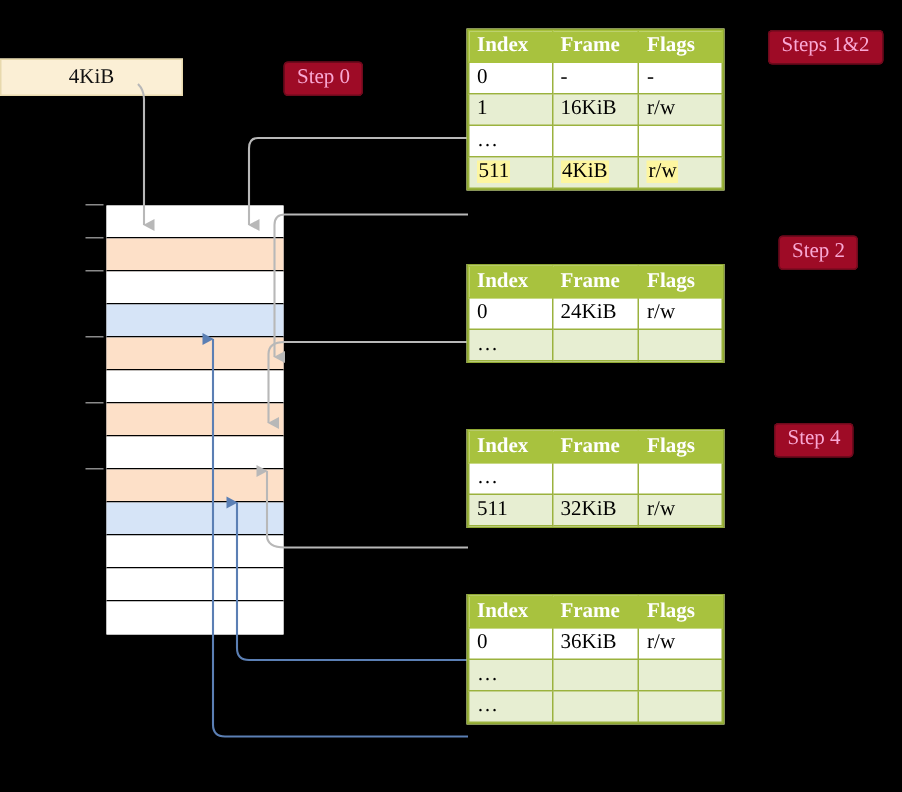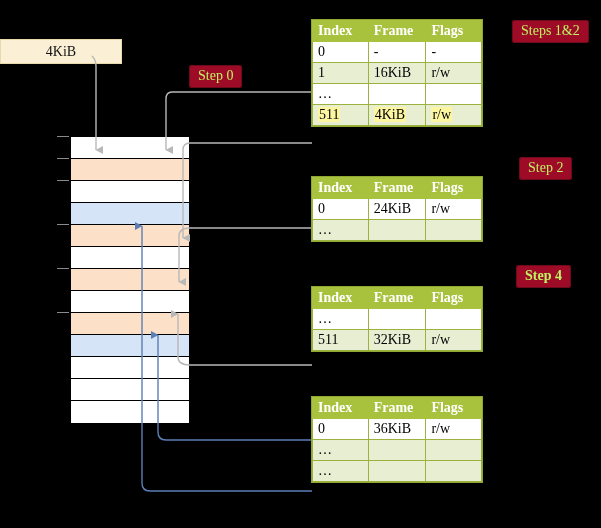--- a/index.html
+++ b/index.html
@@ -1,21 +1,21 @@
 <!DOCTYPE html>
 <html><head>
 <meta charset="utf-8">
 <style>
   html,body{margin:0;padding:0;background:#000;}
   body{width:601px;height:528px;position:relative;overflow:hidden;
        font-family:"Liberation Serif","DejaVu Serif",serif;}
   .root{position:absolute;left:0;top:0;width:601px;height:528px;}
 
   
-  .badge{position:absolute;background:#9e0b26;color:#bef264;
+  .badge{position:absolute;background:#9e0b26;color:#f9a8d4;
          font-size:14px;line-height:1;padding:4px 9px 5px 9px;
          border-radius:3px;white-space:nowrap;text-align:center;
          box-shadow:0 0 0 1px #6d0a1c inset;}
 
   
   .srcbox{position:absolute;background:#fbefd5;border:1px solid #e8d9ad;
           color:#111;font-size:14px;display:flex;align-items:center;
           justify-content:center;}
 
   
@@ -52,24 +52,24 @@
 </style>
 </head>
 <body>
 
 <div class="root">
 
   <div class="srcbox" style="left:0px;top:39px;width:120px;height:23px;">
     <span>4KiB</span>
   </div>
 
-  <div class="badge" style="left:189px;top:41px;margin-top:24px;">Step 0</div>
+  <div class="badge" style="left:189px;top:41px;">Step 0</div>
   <div class="badge" style="left:512px;top:20px;">Steps 1&amp;2</div>
   <div class="badge" style="left:519px;top:157px;">Step 2</div>
-  <div class="badge" style="left:516px;top:265px;font-weight:bold;">Step 4</div>
+  <div class="badge" style="left:516px;top:282px;">Step 4</div>
 
   <div class="tick" style="left:57px;top:136px;"></div>
   <div class="tick" style="left:57px;top:158px;"></div>
   <div class="tick" style="left:57px;top:180px;"></div>
   <div class="tick" style="left:57px;top:224px;"></div>
   <div class="tick" style="left:57px;top:268px;"></div>
   <div class="tick" style="left:57px;top:312px;"></div>
 
   <div class="memcol" id="memcol">
       <div class="memrow m-white"></div>

